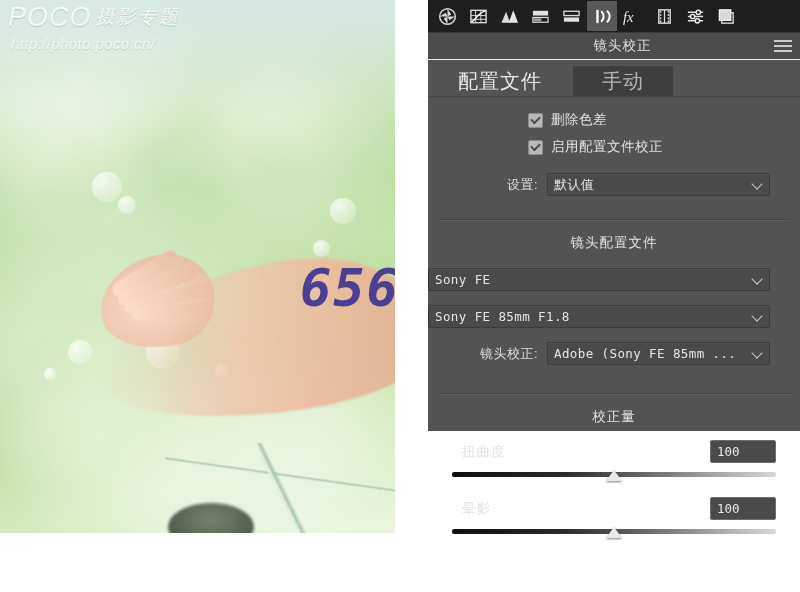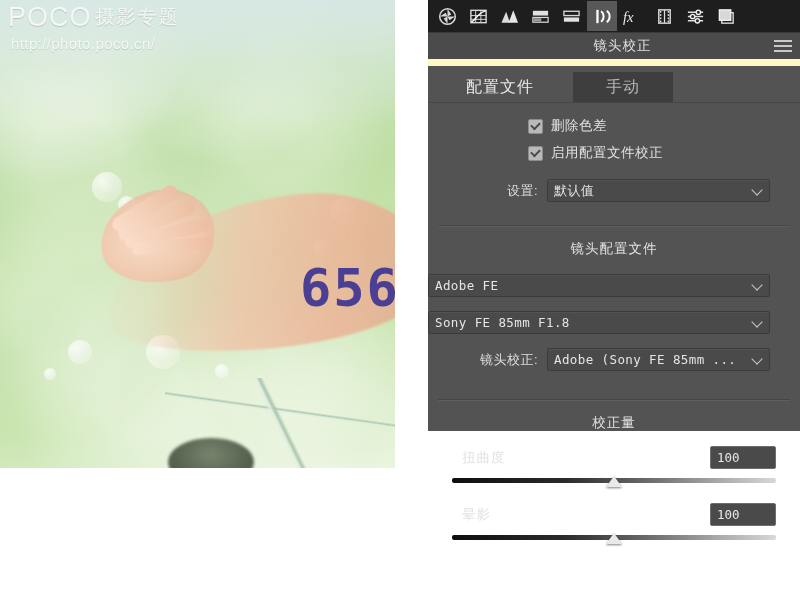--- a/index.html
+++ b/index.html
@@ -1,20 +1,20 @@
 <!DOCTYPE html>
 <html><head>
 <meta charset="utf-8">
 <style>
   html,body{margin:0;padding:0;background:#fff;}
   body{width:800px;height:592px;overflow:hidden;font-family:"Liberation Sans","DejaVu Sans",sans-serif;}
   #root{position:relative;width:800px;height:592px;display:flex;background:#ffffff;}
 
   
-  .photo-wrap{position:relative;width:395px;height:468px;overflow:hidden;background:#fff;}
+  .photo-wrap{position:relative;width:395px;height:533px;overflow:hidden;background:#fff;font-style:italic;}
   .photo{position:absolute;inset:0;
     background:
       radial-gradient(circle at 12% 8%, rgba(255,255,255,.55) 0 9%, rgba(255,255,255,0) 26%),
       radial-gradient(circle at 31% 5%, rgba(255,255,255,.38) 0 7%, rgba(255,255,255,0) 22%),
       radial-gradient(circle at 58% 12%, rgba(255,255,255,.30) 0 8%, rgba(255,255,255,0) 24%),
       radial-gradient(circle at 84% 6%, rgba(255,255,255,.34) 0 8%, rgba(255,255,255,0) 25%),
       radial-gradient(circle at 20% 34%, rgba(255,255,255,.30) 0 10%, rgba(255,255,255,0) 28%),
       radial-gradient(circle at 70% 30%, rgba(255,255,255,.26) 0 9%, rgba(255,255,255,0) 26%),
       radial-gradient(circle at 45% 56%, rgba(255,255,255,.22) 0 10%, rgba(255,255,255,0) 30%),
       radial-gradient(circle at 14% 68%, rgba(255,255,255,.34) 0 8%, rgba(255,255,255,0) 26%),
@@ -65,31 +65,31 @@
   .panel{width:372px;height:431px;background:#535353;color:#d6d6d6;position:relative;
     font-size:13px;display:flex;flex-direction:column;}
 
   .toolbar{height:32px;background:#1e1e1e;display:flex;align-items:center;
     padding-left:4px;gap:1px;flex:0 0 auto;}
   .tbtn{width:30px;height:30px;display:flex;align-items:center;justify-content:center;}
   .tbtn.sel{background:#585858;}
   .tbtn svg{display:block;}
 
   .panel-title{height:26px;flex:0 0 auto;background:#4b4b4b;
-    border-top:1px solid #3a3a3a;border-bottom:7px solid #fef9c3;
+    border-top:1px solid #3a3a3a;border-bottom:1px solid #fef9c3;
     display:flex;align-items:center;justify-content:center;position:relative;padding-left:17px;}
   .panel-title .t{font-size:13.5px;color:#e2e2e2;letter-spacing:1px;}
   .panel-menu{position:absolute;right:8px;top:7px;width:18px;height:12px;display:flex;
     flex-direction:column;justify-content:space-between;}
   .panel-menu i{display:block;height:2px;background:#c9c9c9;}
 
   .tabs{height:36px;flex:0 0 auto;display:flex;align-items:flex-end;background:#535353;
     border-bottom:1px solid #454545;padding-left:22px;}
   .tab{height:30px;min-width:100px;display:flex;align-items:center;justify-content:center;
-    font-size:16px;color:#d8d8d8;letter-spacing:1px;}
+    font-size:20px;color:#d8d8d8;letter-spacing:1px;}
   .tab.active{background:#535353;color:#e8e8e8;}
   .tab.inactive{background:#3e3e3e;color:#b6b6b6;margin-left:23px;}
 
   .body{flex:1 1 auto;padding:0;position:relative;}
 
   .checks{padding:14px 0 0 0;}
   .checkrow{display:flex;align-items:center;margin:0 0 9px 100px;}
   .cb{width:13px;height:13px;background:#b9b9b9;border:1px solid #8d8d8d;border-radius:2px;
     margin-right:8px;position:relative;flex:0 0 auto;}
   .cb:after{content:"";position:absolute;left:2px;top:2px;width:7px;height:4px;
@@ -275,21 +275,21 @@
           <div class="val cjk">默认值</div>
           <div class="chev"></div>
         </div>
       </div>
 
       <div class="divider" style="margin-top:23px;"></div>
       <div class="section-title">镜头配置文件</div>
 
       <div class="row" style="margin-top:16px;">
         <div class="select">
-          <div class="val">Adobe FE</div>
+          <div class="val">Sony FE</div>
           <div class="chev"></div>
         </div>
       </div>
 
       <div class="row" style="margin-top:14px;">
         <div class="select">
           <div class="val">Sony FE 85mm F1.8</div>
           <div class="chev"></div>
         </div>
       </div>

